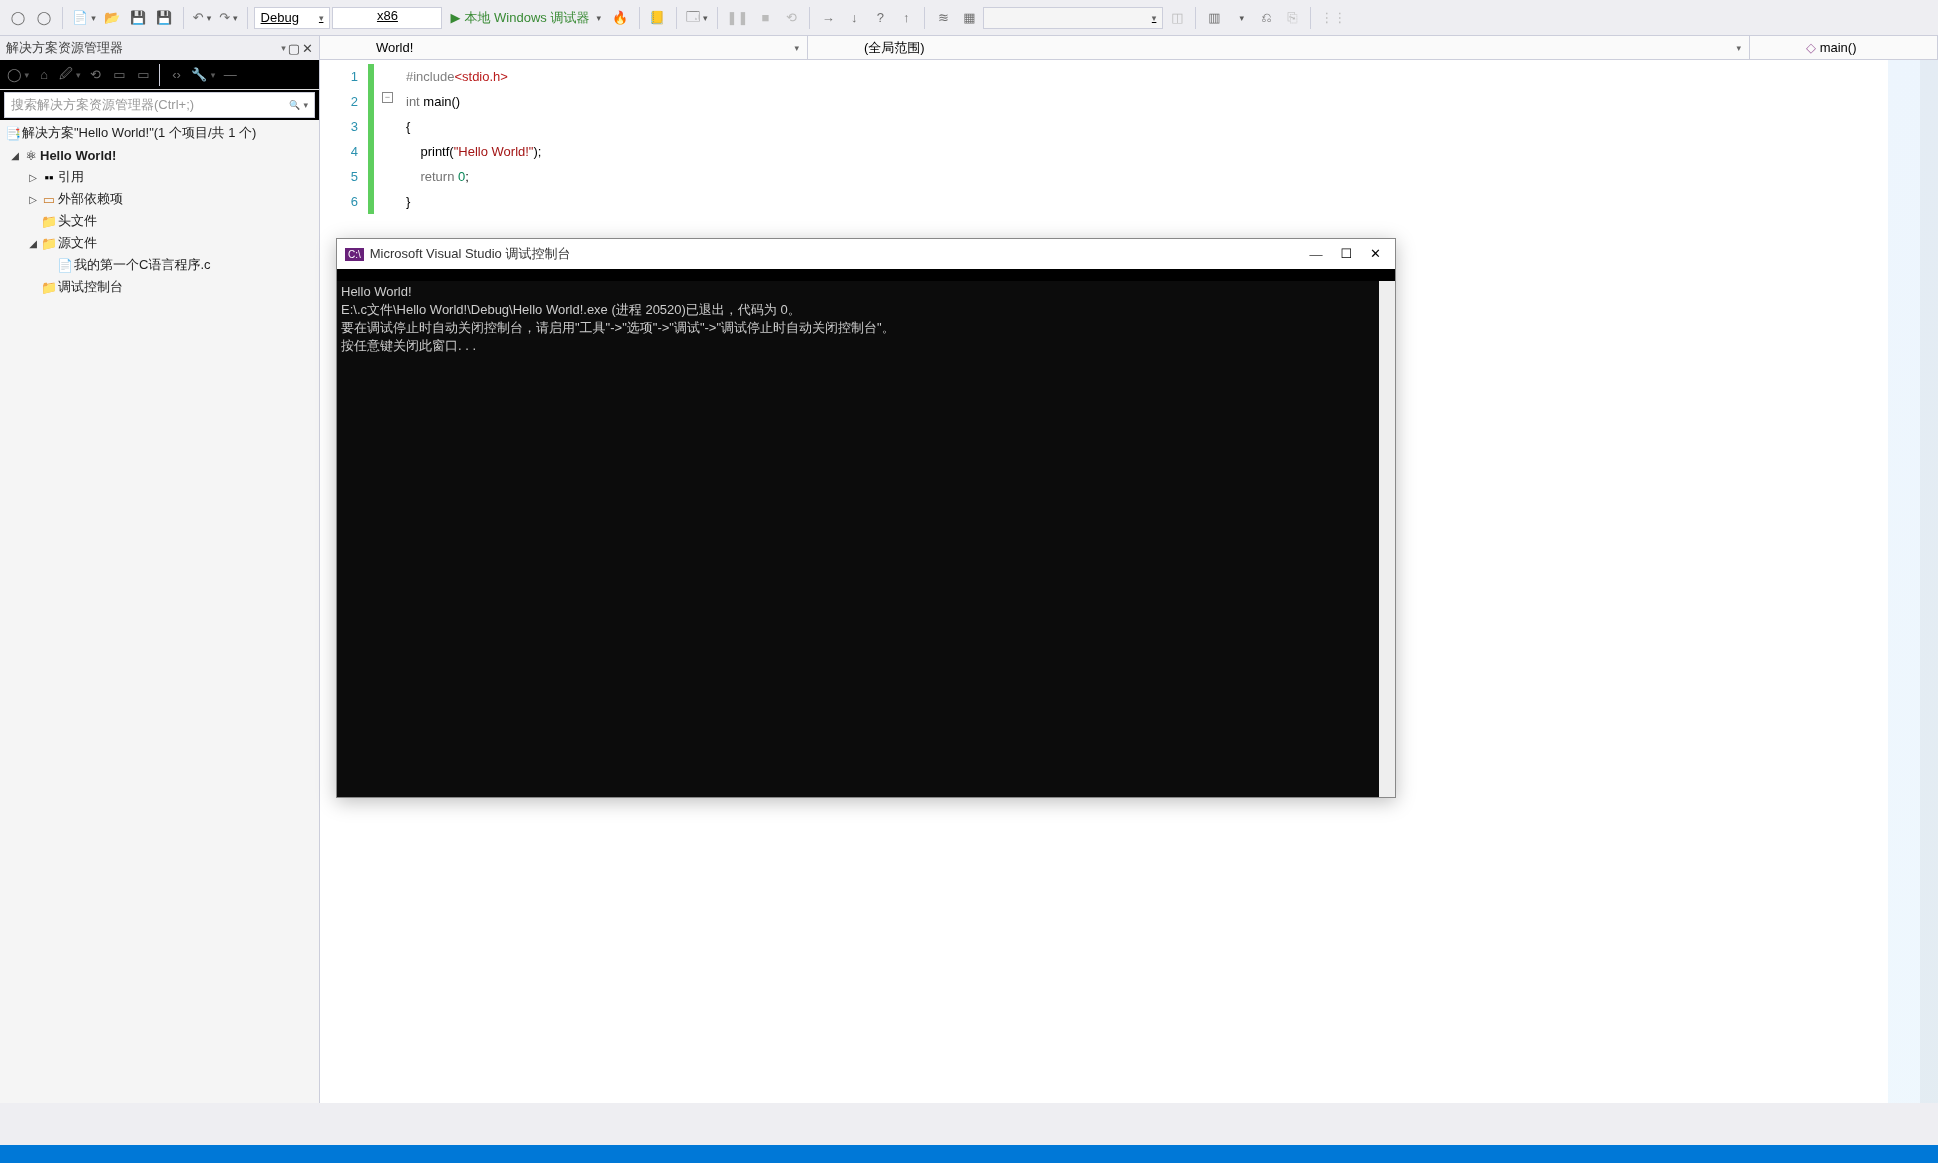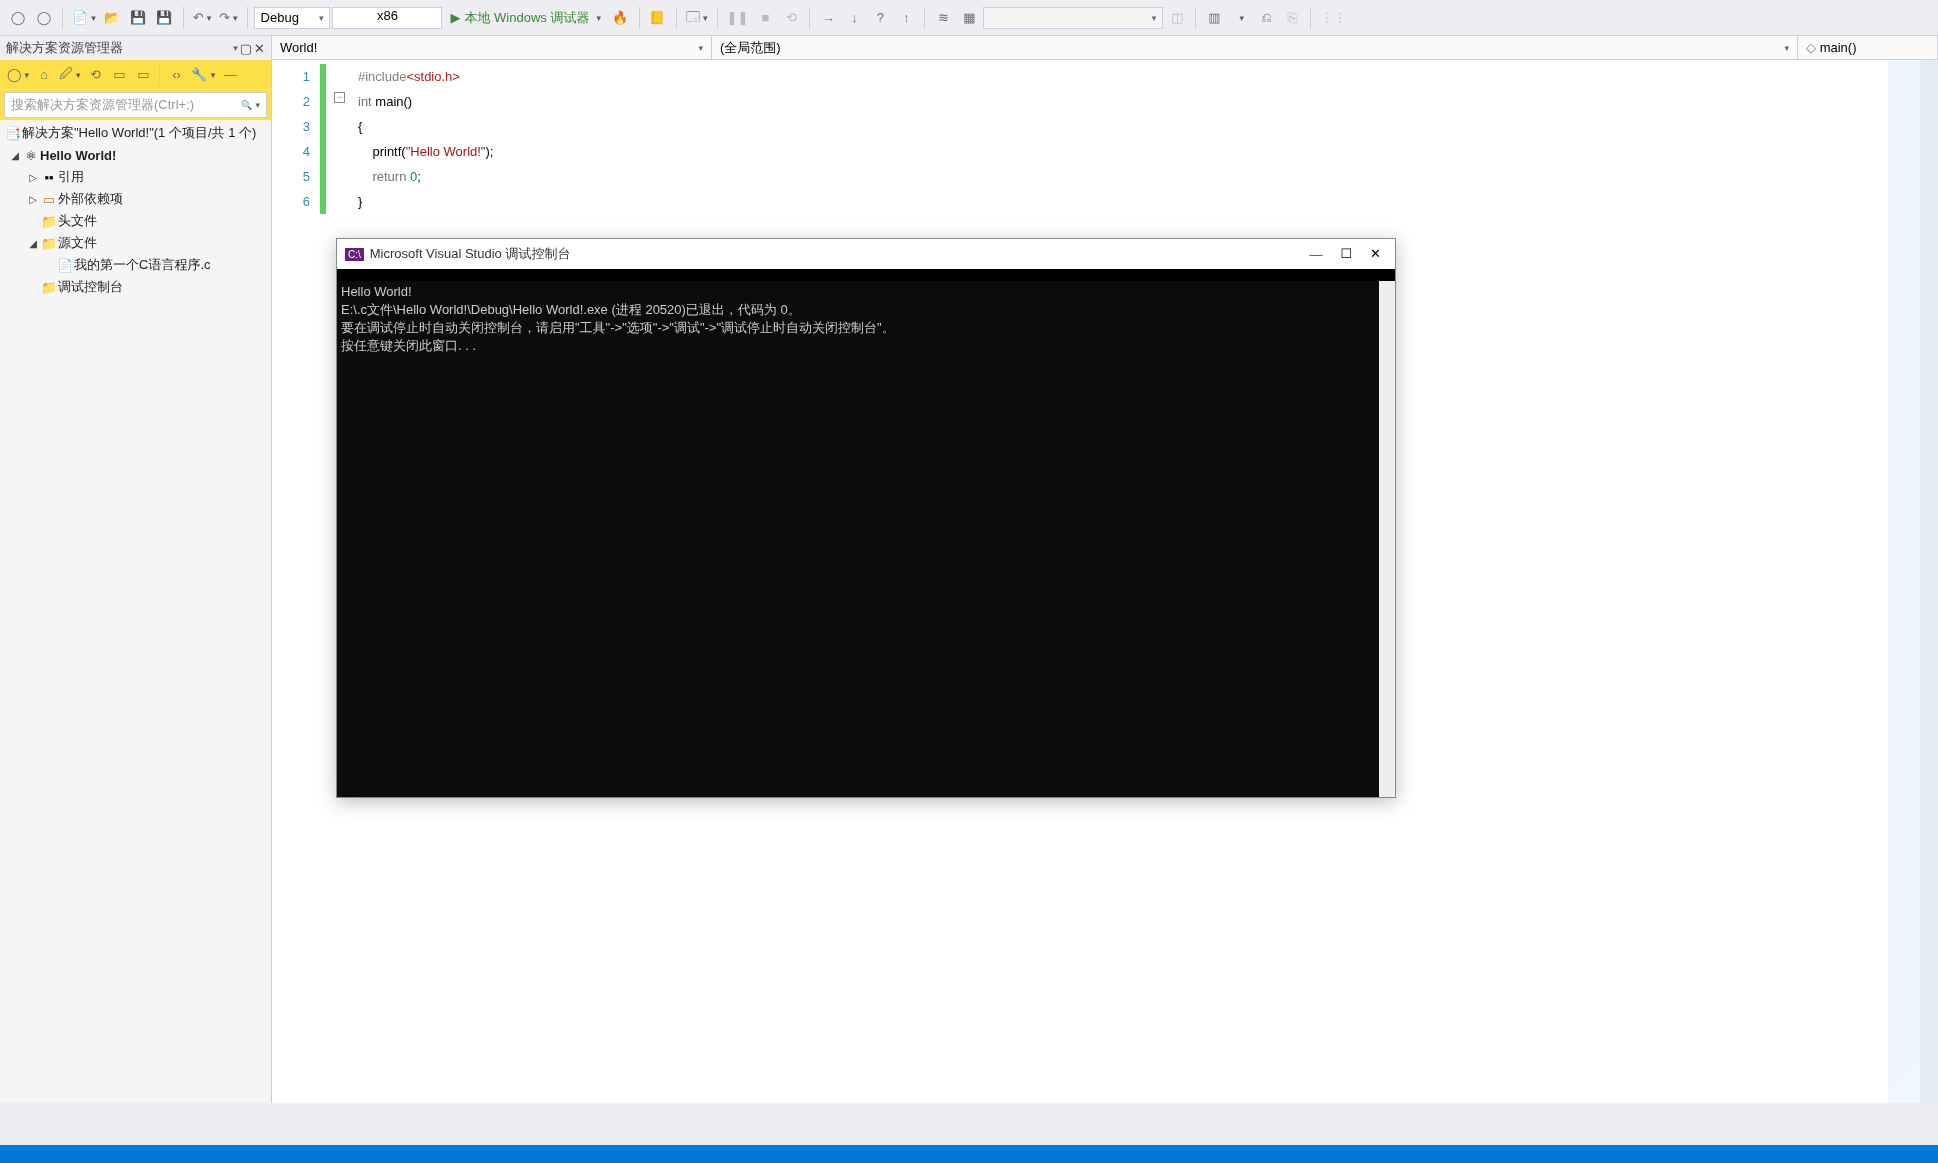--- a/index.html
+++ b/index.html
@@ -2,47 +2,47 @@
 <html><head>
 <meta charset="utf-8">
 <style>
 * { margin: 0; padding: 0; box-sizing: border-box; font-family: "Segoe UI", "Microsoft YaHei", sans-serif; font-size: 13px; }
 body { background: #eeeef2; width: 1938px; height: 1163px; overflow: hidden; position: relative; }
 
 
 .toolbar { height: 36px; background: #eeeef2; border-bottom: 1px solid #cccedb; display: flex; align-items: center; padding: 0 6px; gap: 2px; }
 .tb-btn { height: 24px; min-width: 24px; display: inline-flex; align-items: center; justify-content: center; padding: 0 3px; color: #717171; cursor: pointer; }
 .tb-sep { width: 1px; height: 22px; background: #cccedb; margin: 0 4px; }
-.tb-combo { height: 22px; background: #fff; border: 1px solid #cccedb; padding: 0 6px; display: flex; align-items: center; gap: 20px; font-size: 12px; }
+.tb-combo { height: 22px; background: #fff; border: 1px solid #cccedb; padding: 0 6px; display: flex; align-items: center; gap: 20px; font-size: 12px; text-decoration: underline; }
 .tb-combo.wide { min-width: 70px; }
 .tb-combo.wider { min-width: 110px; justify-content: space-between; flex-direction: column; }
 .tb-combo.xwide { min-width: 180px; justify-content: space-between; }
 .play-btn { color: #388a34; display: flex; align-items: center; gap: 4px; padding: 0 6px; }
 .play-btn .tri { color: #388a34; }
 
 
 .main-row { display: flex; height: calc(100% - 36px - 60px); }
 
 
-.sol-panel { width: 272px; background: #fde047; display: flex; flex-direction: column; border-right: 1px solid #cccedb; }
+.sol-panel { width: 320px; background: #000000; display: flex; flex-direction: column; border-right: 1px solid #cccedb; }
 .sol-title { height: 24px; background: #eeeef2; display: flex; align-items: center; justify-content: space-between; padding: 0 6px; font-size: 12px; color: #444; }
 .sol-title-ctrls { display: flex; gap: 2px; align-items: center; }
 .sol-tb { height: 30px; display: flex; align-items: center; gap: 0; padding: 0 4px; border-bottom: 1px solid #e0e0e0; }
 .sol-search { height: 26px; border: 1px solid #cccedb; background: #fff; padding: 4px 6px; display: flex; align-items: center; font-size: 12px; color: #999; margin: 2px 4px; }
 .tree { flex: 1; background: #f5f5f5; padding: 2px 0; overflow: auto; }
 .tree-row { display: flex; align-items: center; height: 22px; padding-right: 6px; cursor: default; }
 .tree-arrow { width: 14px; text-align: center; color: #444; font-size: 10px; }
 .tree-icon { width: 18px; text-align: center; font-size: 13px; }
 .tree-label { font-size: 13px; color: #1e1e1e; white-space: nowrap; }
 .bold { font-weight: bold; }
 
 
 .editor-col { flex: 1; display: flex; flex-direction: column; }
 .nav-bar { height: 24px; background: #fafafa; border-bottom: 1px solid #cccedb; display: flex; }
-.nav-combo { flex: 1; border-right: 1px solid #cccedb; display: flex; align-items: center; padding: 0 8px; font-size: 12px; justify-content: space-between; }
+.nav-combo { flex: 1; border-right: 1px solid #cccedb; display: flex; align-items: center; padding: 0 8px; font-size: 12px; justify-content: space-between; margin-left: 48px; }
 .nav-combo.small { flex: 0 0 140px; }
 .editor-body { flex: 1; display: flex; background: #fff; font-family: Consolas, "Courier New", monospace; font-size: 19px; position: relative; overflow: hidden; }
 .gutter { width: 48px; background: #fff; color: #2b91af; text-align: right; padding: 4px 10px 0 0; line-height: 25px; }
 .margin-strip { width: 14px; background: #fff; border-right: 0; padding-top:4px;}
 .green-bar { width: 6px; background: #5fce5f; height: 150px; }
 .collapse-col { width: 14px; background: #fff; padding-top: 4px; position: relative; }
 .box-minus { width:11px; height:11px; border:1px solid #888; font-size:9px; line-height:9px; text-align:center; color:#888; margin-top: 28px; }
 .code { flex: 1; padding: 4px 0 0 10px; line-height: 25px; white-space: pre; color: #000; }
 .kw { color: #737373; }
 .pp { color: #808080; }

